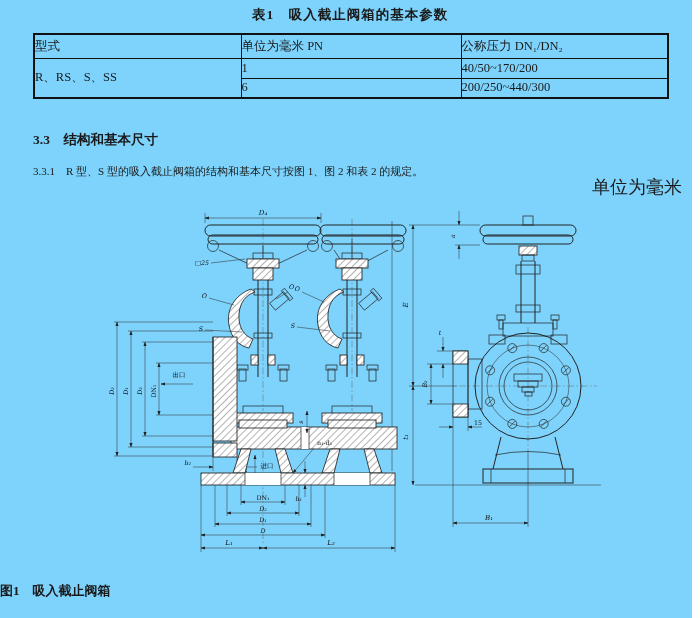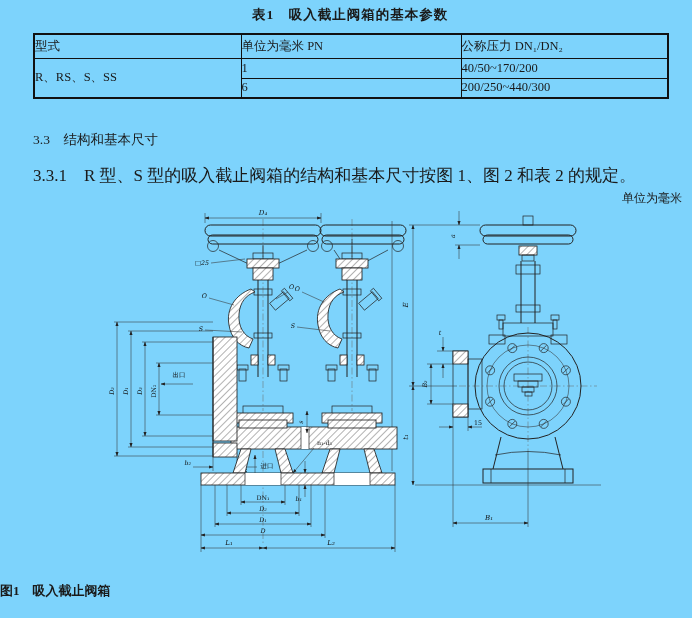--- a/index.html
+++ b/index.html
@@ -7,23 +7,23 @@
         font-family:"Liberation Serif","DejaVu Serif",serif;overflow:hidden}
   .doc-title{position:absolute;top:6px;left:0;width:700px;text-align:center;
              font-size:13.5px;font-weight:bold;letter-spacing:1px}
   .ptable{position:absolute;left:33px;top:33px;width:634px;border-collapse:collapse;
           table-layout:fixed;font-size:12.5px}
   .ptable td,.ptable th{border:1px solid #111;text-align:left;vertical-align:middle;
           padding:0;font-weight:normal}
   .ptable{border:2px solid #111}
   .ptable .hrow{height:24px}
   .ptable .drow{height:20px}
-  .sec-head{position:absolute;left:33px;top:131px;font-size:13.5px;font-weight:normal}
-  .clause{position:absolute;left:33px;top:164px;font-size:17px}
-  .unit-note{position:absolute;top:190px;right:10px;font-size:12px}
+  .sec-head{position:absolute;left:33px;top:131px;font-size:13.5px;font-weight:bold}
+  .clause{position:absolute;left:33px;top:164px;font-size:11px}
+  .unit-note{position:absolute;top:175px;right:10px;font-size:18px}
   .fig-cap{position:absolute;top:582px;left:0;width:700px;text-align:left;
            font-size:13px;font-weight:bold}
   .drawing{position:absolute;left:95px;top:205px}
   
   .pl{fill:none;stroke:#222;stroke-width:1}
   .pl2{fill:none;stroke:#222;stroke-width:.7}
   .plh{stroke:#222;stroke-width:.85}
   .dl{fill:none;stroke:#333;stroke-width:.55}
   .cl{fill:none;stroke:#666;stroke-width:.5;stroke-dasharray:7 2.5 1.5 2.5}
   .dt{font:italic 7px "DejaVu Serif",serif;fill:#111}

